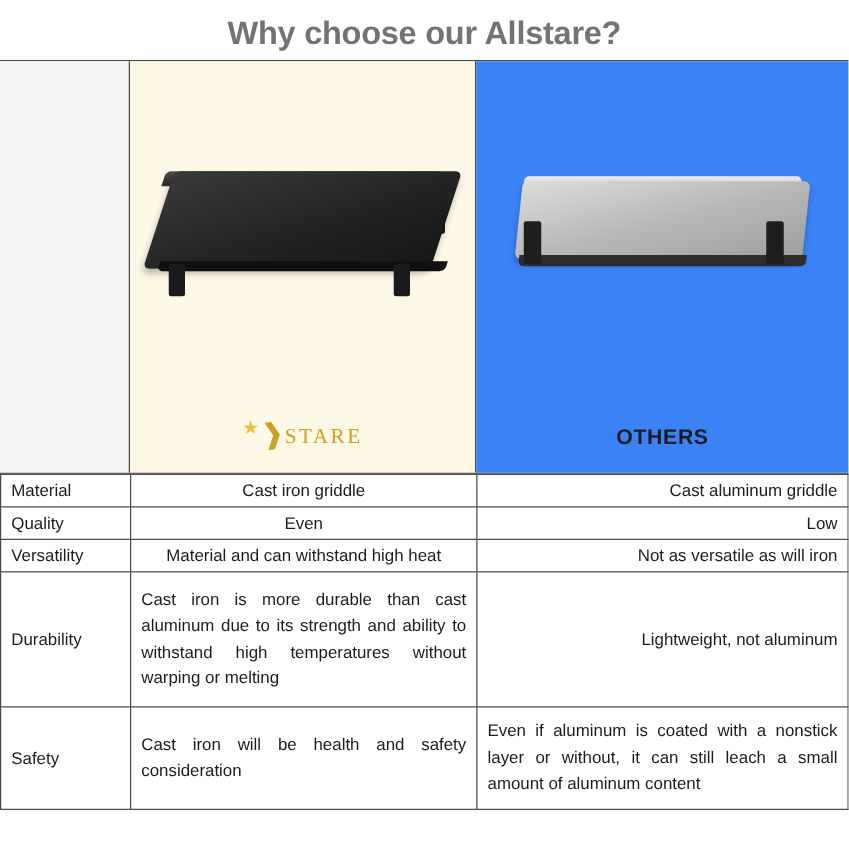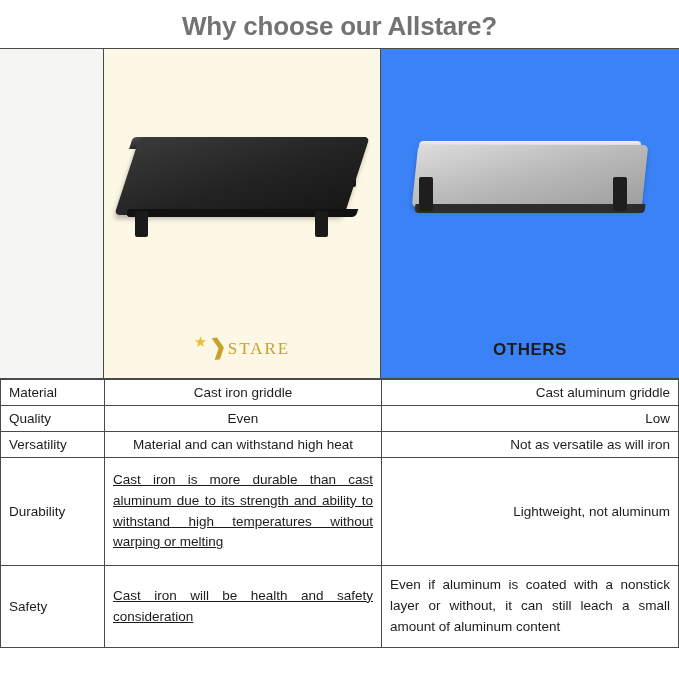--- a/index.html
+++ b/index.html
@@ -197,21 +197,21 @@
   }
   td.others {
     text-align: right;
   }
   td.just {
     text-align: justify;
     text-align-last: left;
     line-height: 1.55;
     padding: 8px 10px;
   }
-  td.just.ours { text-align: justify; text-decoration: underline; }
+  td.just.ours { text-align: justify; }
 </style>
 </head>
 <body>
 
 <div class="page">
 
   <div class="title">Why choose our Allstare?</div>
 
   <div class="compare">
 

